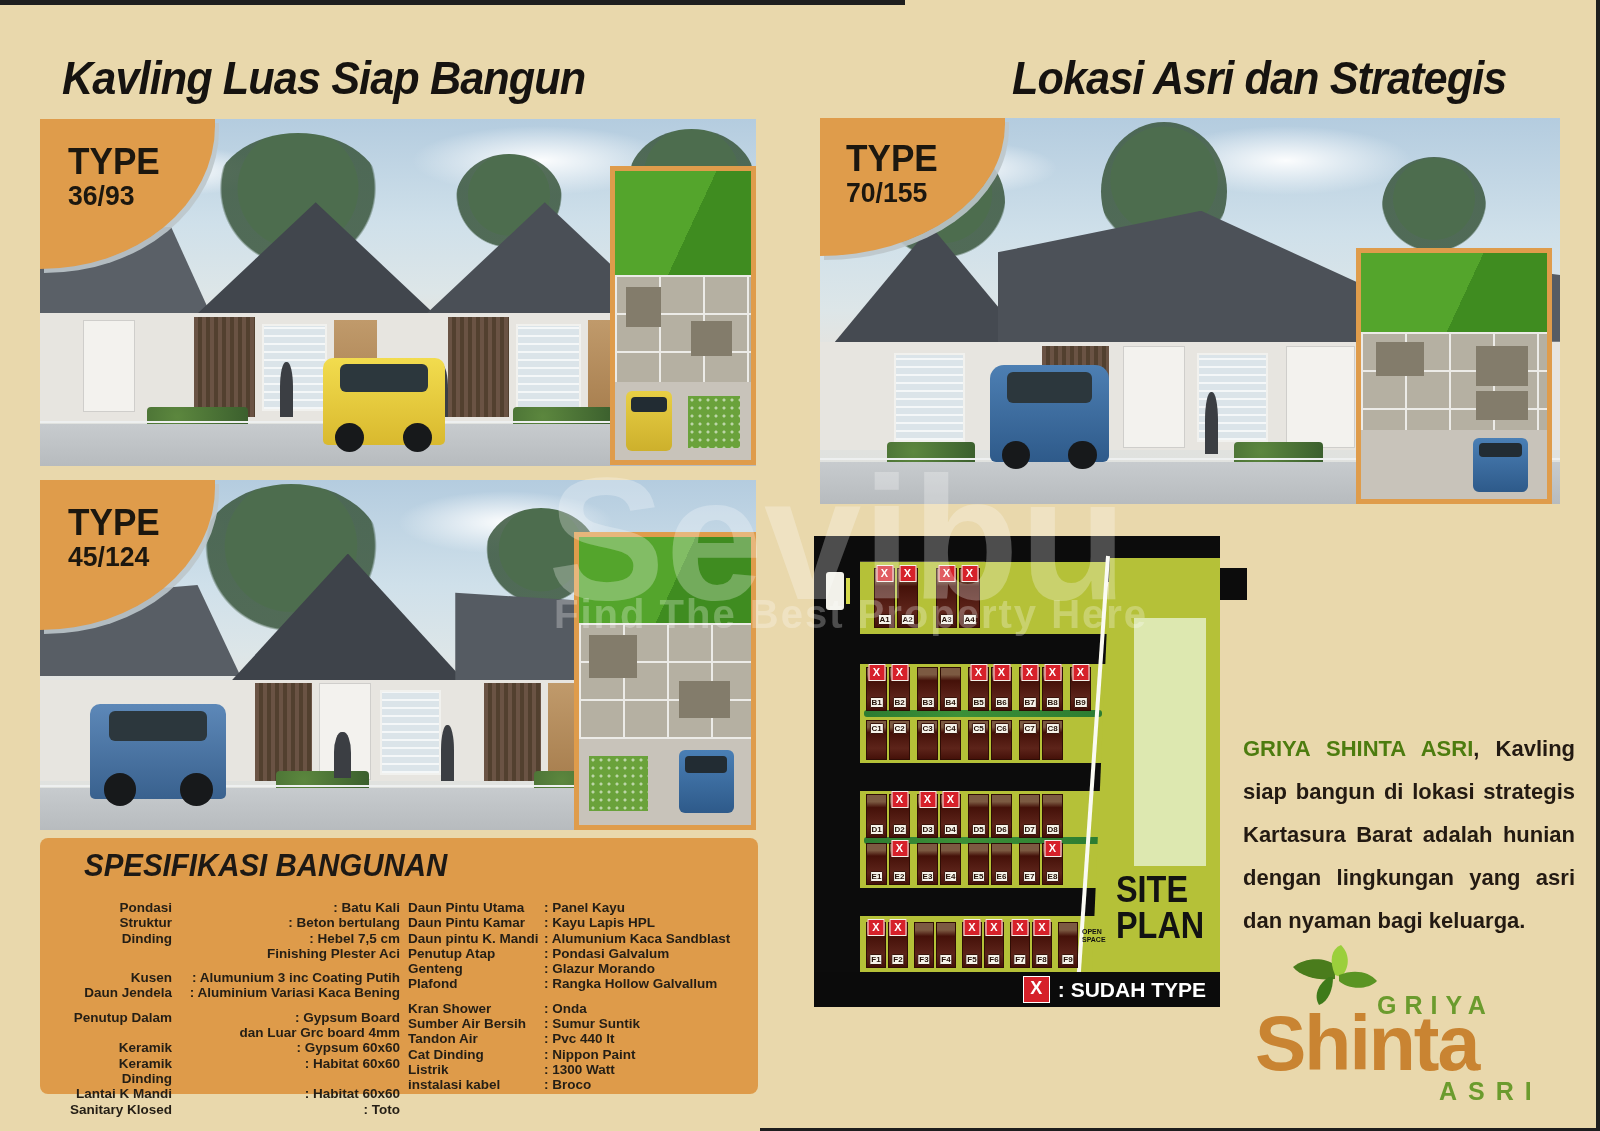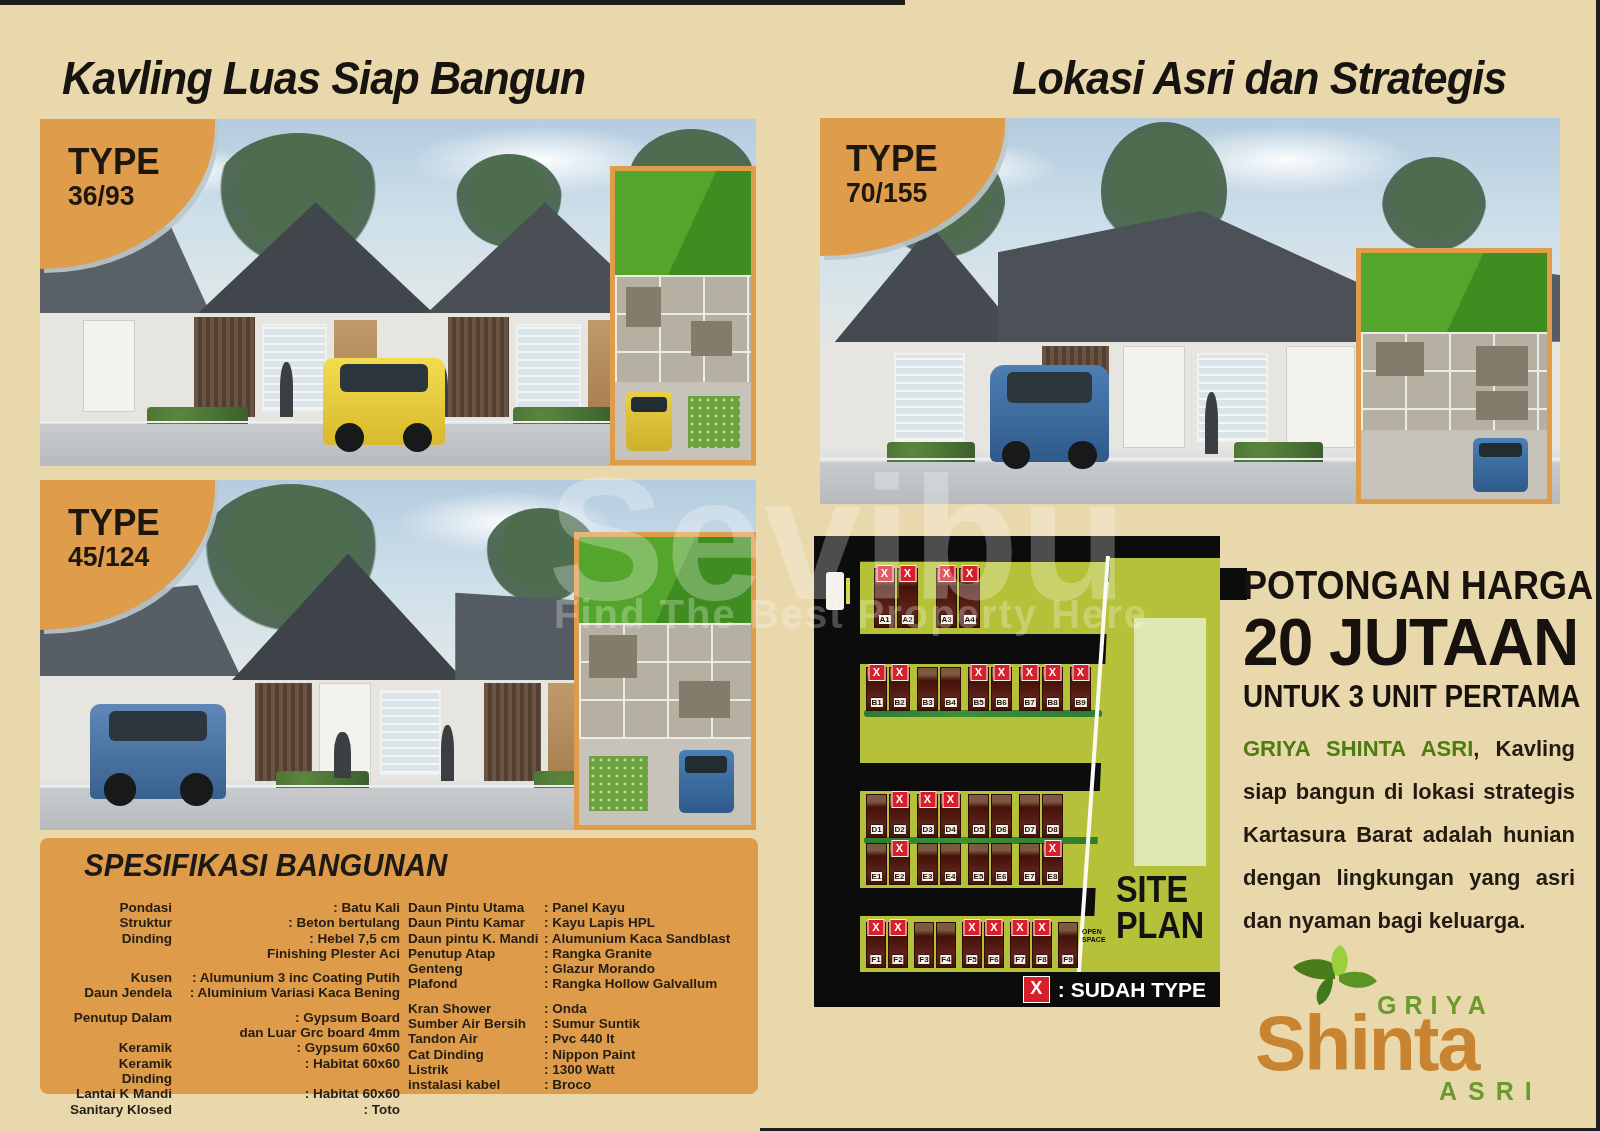--- a/index.html
+++ b/index.html
@@ -311,21 +311,21 @@
         <div class="spec-row">
           <div class="spec-label">Daun Pintu Kamar</div>
           <div class="spec-value">: Kayu Lapis HPL</div>
         </div>
         <div class="spec-row">
           <div class="spec-label">Daun pintu K. Mandi</div>
           <div class="spec-value">: Alumunium Kaca Sandblast</div>
         </div>
         <div class="spec-row">
           <div class="spec-label">Penutup Atap</div>
-          <div class="spec-value">: Rangka Granite</div>
+          <div class="spec-value">: Pondasi Galvalum</div>
         </div>
         <div class="spec-row">
           <div class="spec-label">Genteng</div>
           <div class="spec-value">: Glazur Morando</div>
         </div>
         <div class="spec-row gap">
           <div class="spec-label">Plafond</div>
           <div class="spec-value">: Rangka Hollow Galvallum</div>
         </div>
         <div class="spec-row">
@@ -429,20 +429,46 @@
         </div>
         <div class="unit gapafter">
           <div class="xmark">X</div>
           <div class="lot">B8</div>
         </div>
         <div class="unit">
           <div class="xmark">X</div>
           <div class="lot">B9</div>
         </div>
       </div>
+    <div class="rowu labtop" data-row="C" style="left:66px;top:210px;height:40px;">
+        <div class="unit">
+          <div class="lot">C1</div>
+        </div>
+        <div class="unit gapafter">
+          <div class="lot">C2</div>
+        </div>
+        <div class="unit">
+          <div class="lot">C3</div>
+        </div>
+        <div class="unit gapafter">
+          <div class="lot">C4</div>
+        </div>
+        <div class="unit">
+          <div class="lot">C5</div>
+        </div>
+        <div class="unit gapafter">
+          <div class="lot">C6</div>
+        </div>
+        <div class="unit">
+          <div class="lot">C7</div>
+        </div>
+        <div class="unit">
+          <div class="lot">C8</div>
+        </div>
+      </div>
     <div class="rowu" data-row="D" style="left:66px;top:284px;height:44px;">
         <div class="unit">
           <div class="lot">D1</div>
         </div>
         <div class="unit gapafter">
           <div class="xmark">X</div>
           <div class="lot">D2</div>
         </div>
         <div class="unit">
           <div class="xmark">X</div>
@@ -530,25 +556,20 @@
       </div>
 
     <div class="openspace">OPEN SPACE</div>
 
     <div class="legend">
       <div class="xbox">X</div>
       <div class="ltext">: SUDAH TYPE</div>
     </div>
   </div>
 
-  <div class="promo">
-    <div class="l1">POTONGAN HARGA</div>
-    <div class="l2">20 JUTAAN</div>
-    <div class="l3">UNTUK 3 UNIT PERTAMA</div>
-  </div>
 
   <div class="desc"><span class="hl">GRIYA SHINTA ASRI</span><span>, Kavling siap bangun di lokasi strategis Kartasura Barat adalah hunian dengan lingkungan yang asri dan nyaman bagi keluarga.</span></div>
 
   <div class="logo">
     <svg width="92" height="66" viewBox="0 0 92 66" style="position:absolute;left:34px;top:0;">
       <path d="M46 34 C30 36 12 32 4 22 C16 12 36 12 46 20 Z" fill="#4a7c1c"></path>
       <path d="M46 30 C40 16 42 4 52 0 C62 10 60 24 52 32 Z" fill="#9bcf3c"></path>
       <path d="M50 30 C64 24 80 26 88 36 C78 46 58 44 50 36 Z" fill="#5a9423"></path>
       <path d="M44 32 C44 44 40 56 30 60 C24 50 30 38 40 32 Z" fill="#3e7a1a"></path>
     </svg>

